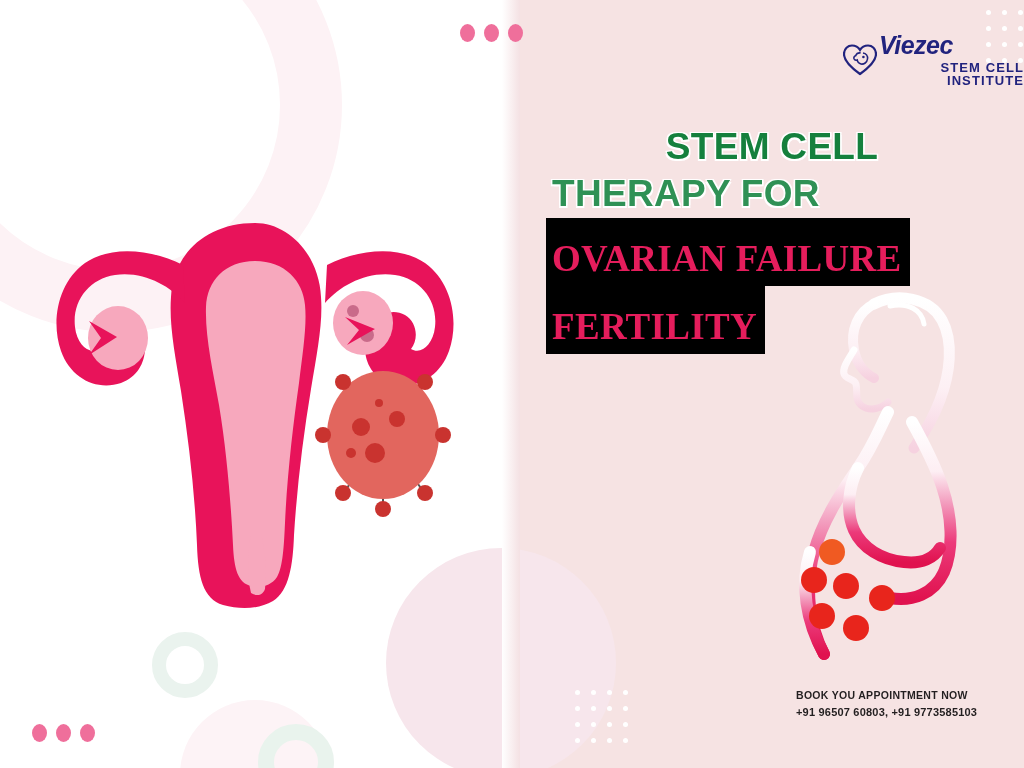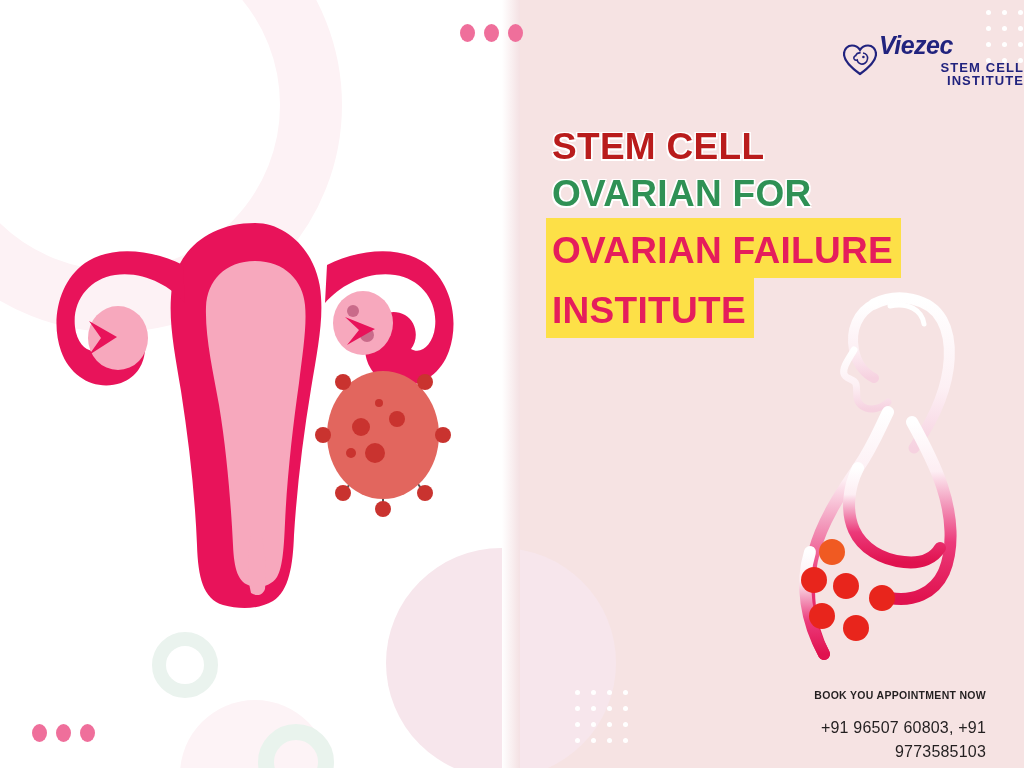--- a/index.html
+++ b/index.html
@@ -142,59 +142,59 @@
   .hl-line {
     font-size: 37px;
     font-weight: bold;
     line-height: 1.27;
     letter-spacing: 0.3px;
     white-space: nowrap;
     text-shadow:
       -1.5px -1.5px 0 #ffffff,  1.5px -1.5px 0 #ffffff,
       -1.5px  1.5px 0 #ffffff,  1.5px  1.5px 0 #ffffff;
   }
-  .hl-purple { color: #b91c1c; }
+  .hl-purple { color: #15803d; text-align: center; }
   .hl-green  { color: #2f9155; }
   .hl-pink   { color: #e51d5c; }
 
   .hl-band {
     display: inline-block;
-    background: #fde047;
-    padding: 10px 8px 3px 6px;
+    background: #000000;
+    padding: 18px 8px 3px 6px;
     margin-left: -6px;
     text-shadow: none;
+    font-family: Liberation Serif, serif;
   }
 
   
   .woman {
     position: absolute;
     left: 762px; top: 272px;
     width: 230px; height: 400px;
   }
 
   
   .contact {
     position: absolute;
     left: 796px; top: 688px;
     width: 190px;
-    text-align: right;
+    text-align: left;
     color: #231f20;
   }
   .contact-title {
     font-size: 10.5px;
     font-weight: bold;
     letter-spacing: 0.3px;
     line-height: 1.5;
   }
   .contact-phone {
-    font-size: 16px;
-    font-weight: normal;
+    font-size: 11px;
+    font-weight: bold;
     letter-spacing: 0.2px;
     line-height: 1.5;
-    margin-top: 12px;
   }
 </style>
 </head>
 <body>
 
 <div id="poster">
 
   <div class="panel-left"></div>
   <div class="panel-right"></div>
 
@@ -353,27 +353,27 @@
       <div class="logo-name">Viezec</div>
       <div class="logo-sub">STEM CELL INSTITUTE</div>
     </div>
   </div>
 
   <div class="headline">
     <div class="hl-line hl-purple">
       <span>STEM CELL</span>
     </div>
     <div class="hl-line hl-green">
-      <span>OVARIAN FOR</span>
+      <span>THERAPY FOR</span>
     </div>
     <div class="hl-line hl-pink">
       <span class="hl-band">OVARIAN FAILURE</span>
     </div>
     <div class="hl-line hl-pink">
-      <span class="hl-band">INSTITUTE</span>
+      <span class="hl-band">FERTILITY</span>
     </div>
   </div>
 
   <div class="woman">
     <svg viewBox="0 0 230 400" width="230" height="400">
       <defs>
         <linearGradient id="bodyGrad" x1="0" y1="0" x2="0" y2="1">
           <stop offset="0%" stop-color="#ffffff"></stop>
           <stop offset="28%" stop-color="#fdeef3"></stop>
           <stop offset="45%" stop-color="#f3a0c0"></stop>

